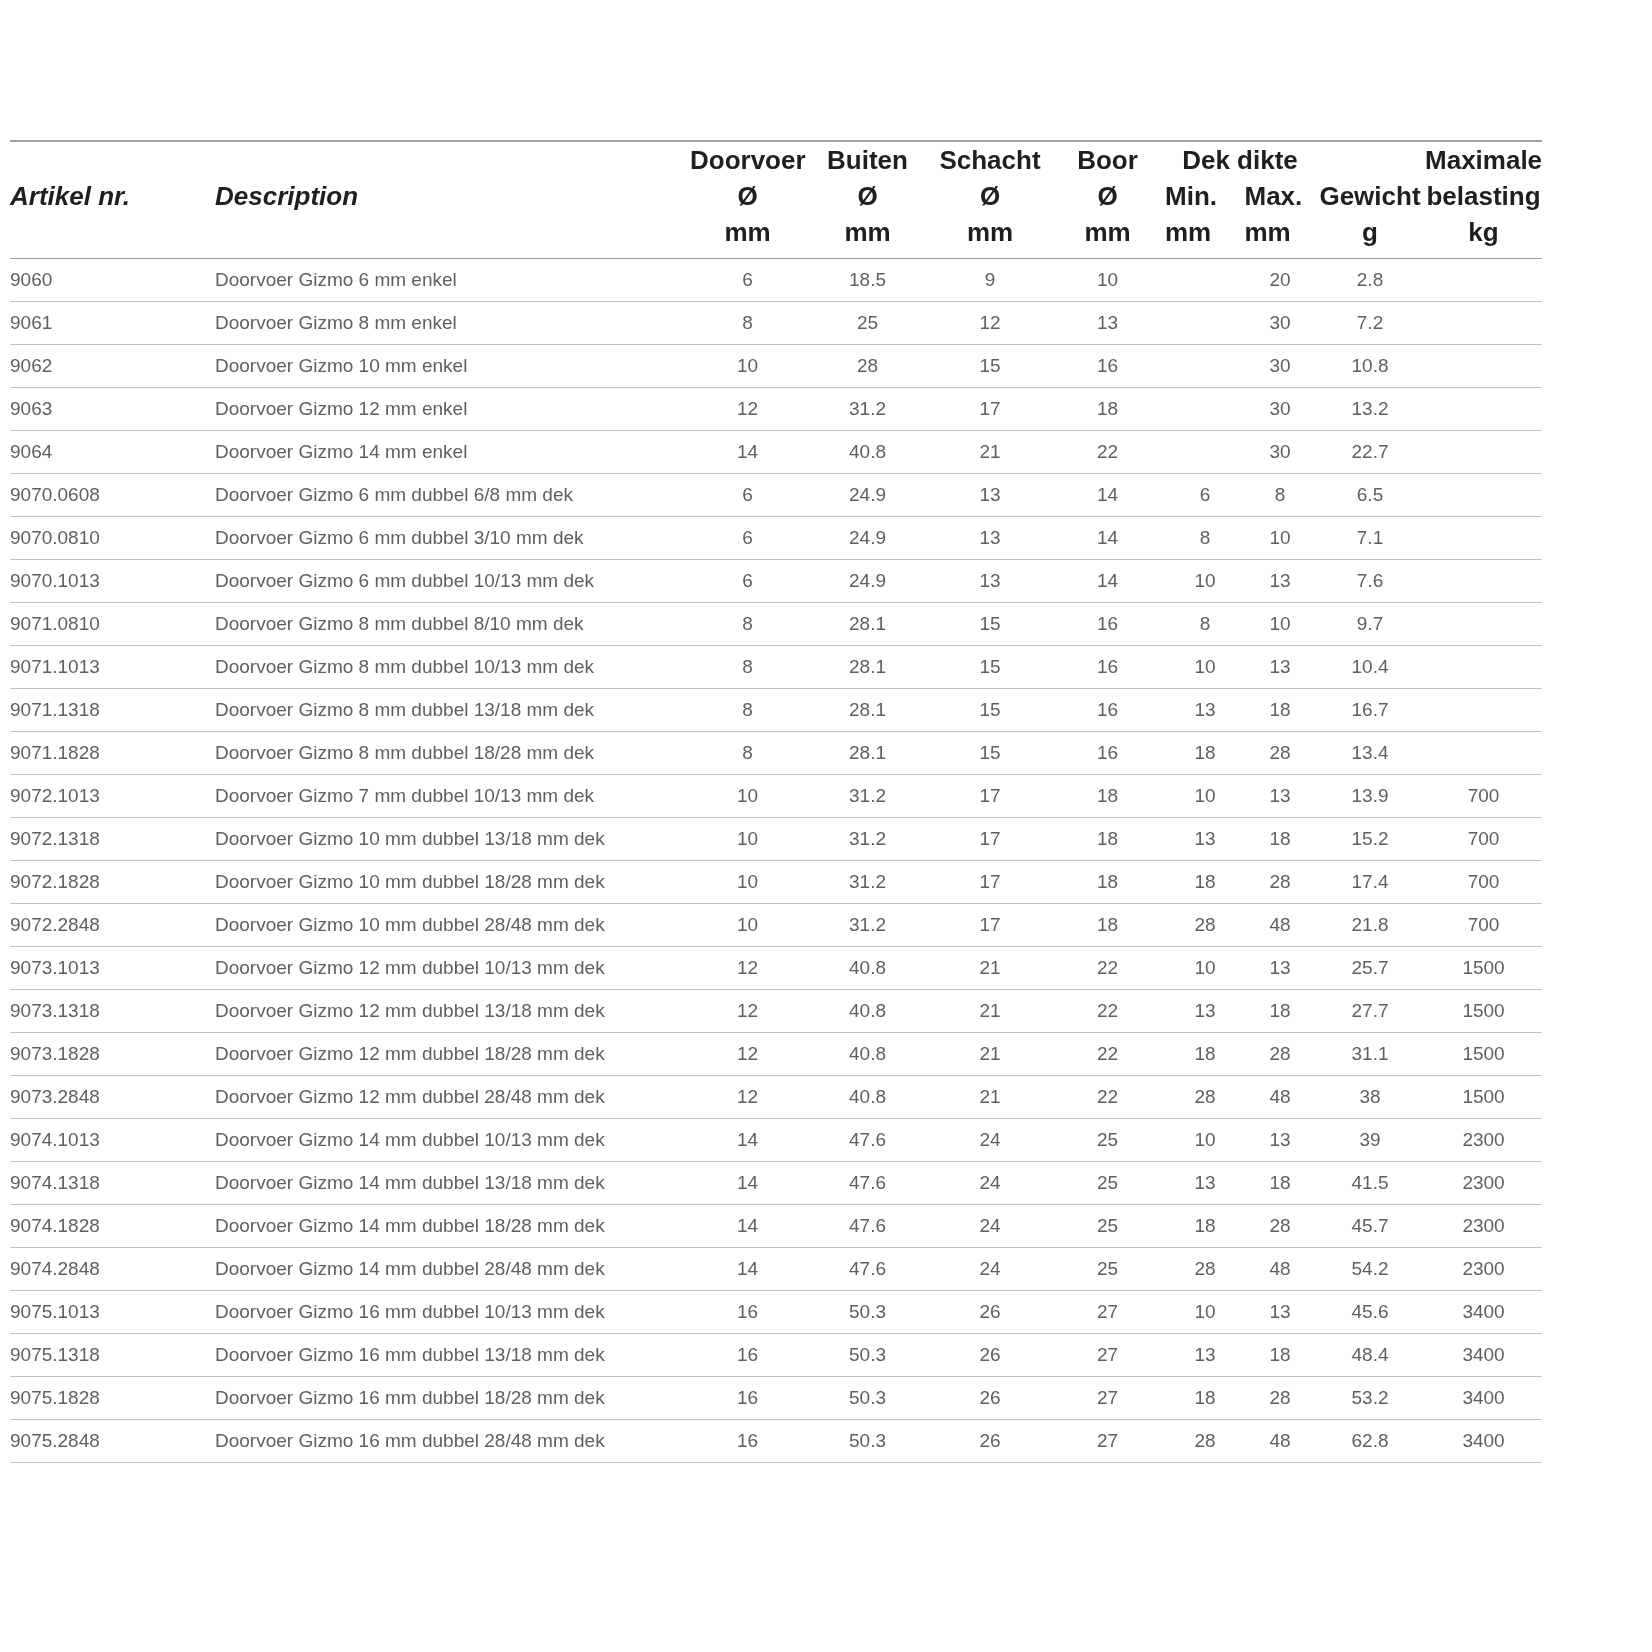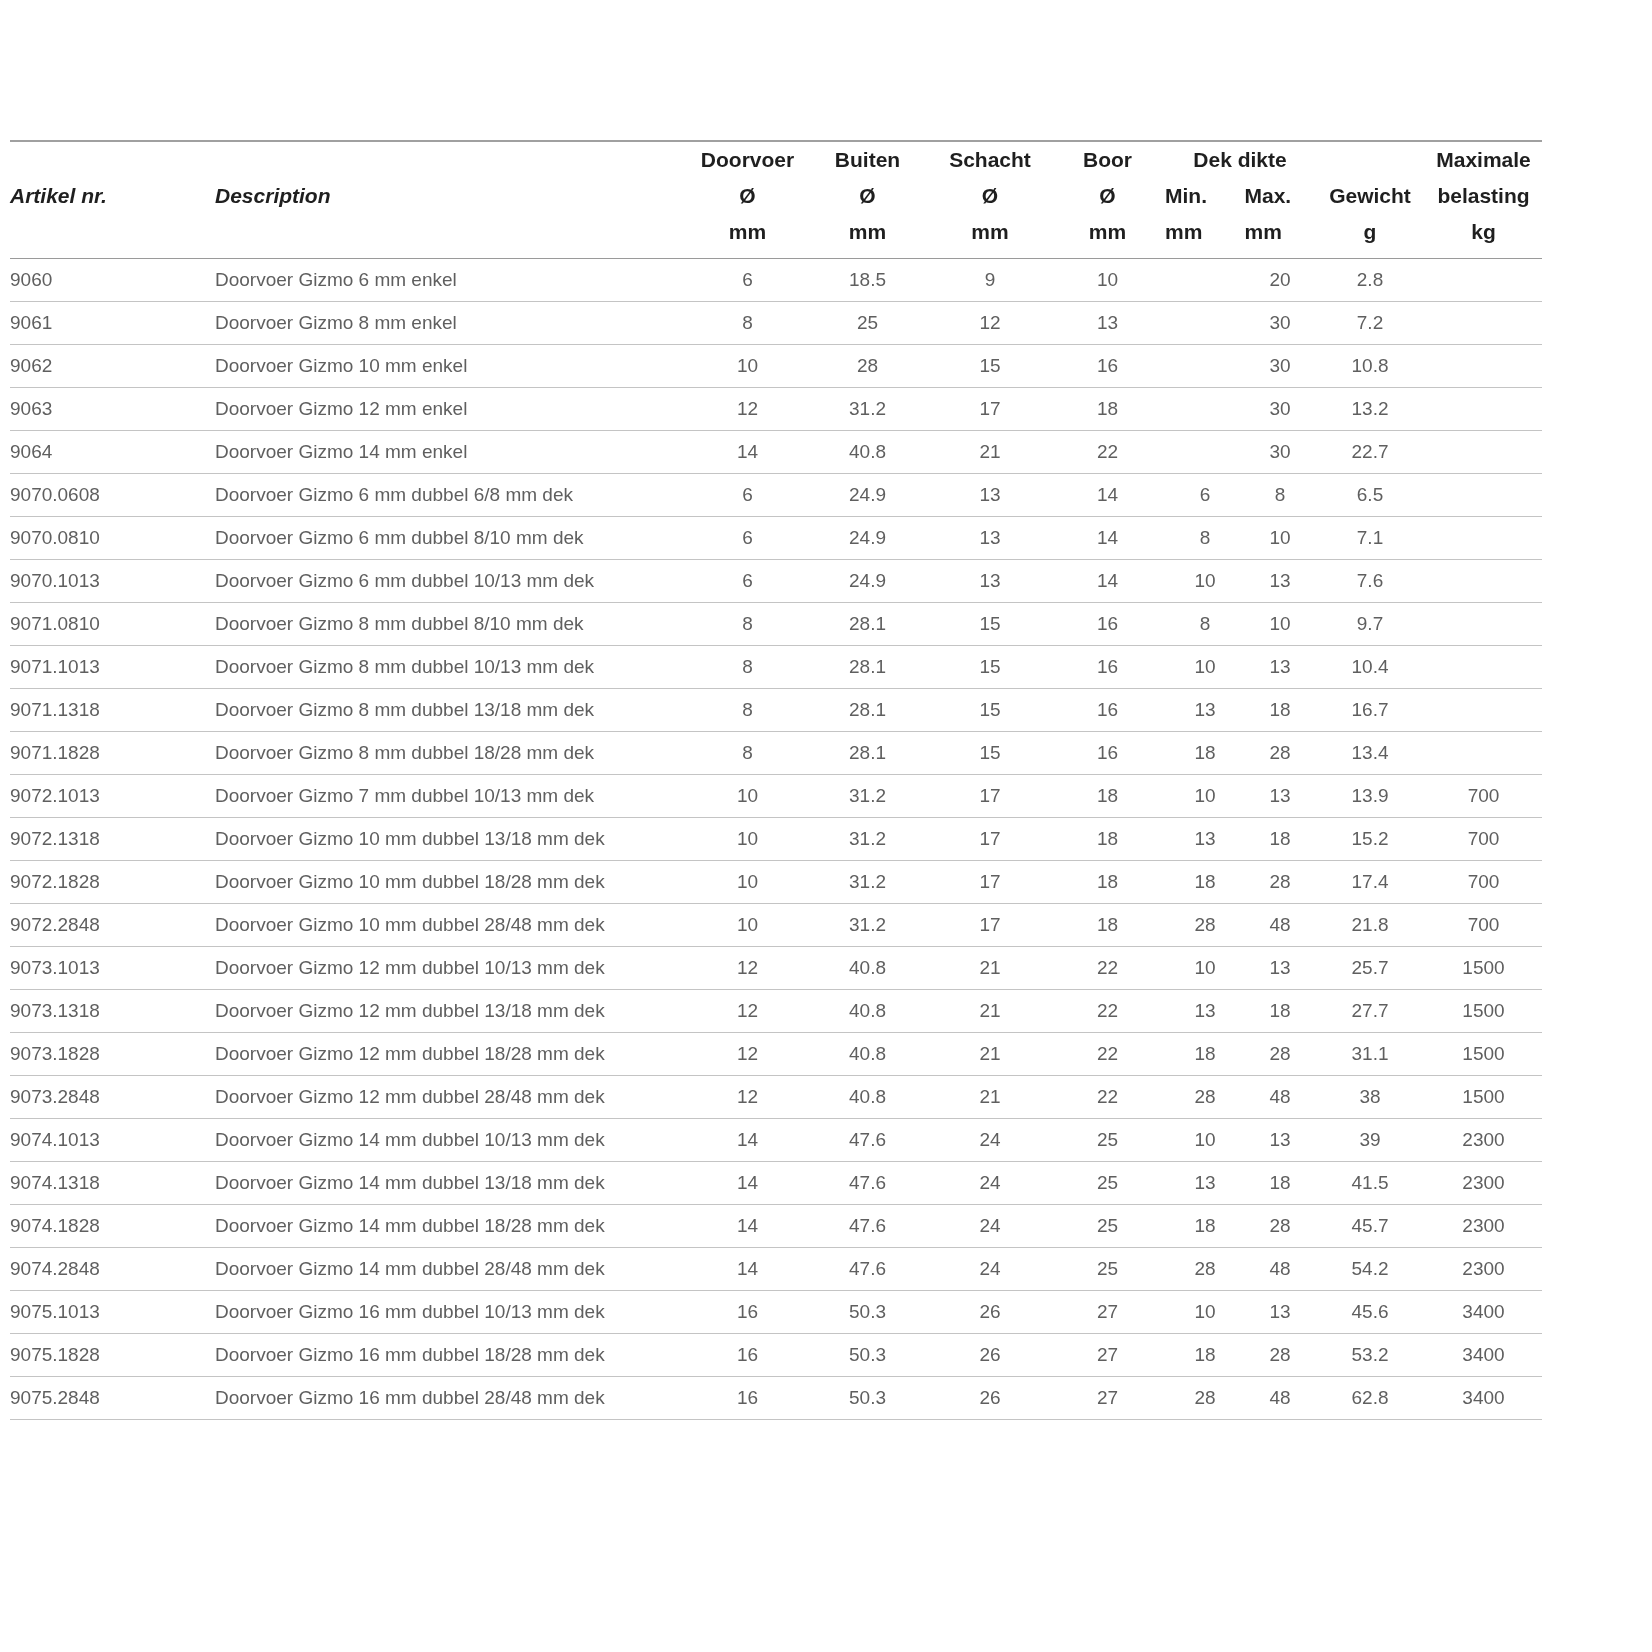--- a/index.html
+++ b/index.html
@@ -33,21 +33,21 @@
   col.c-gewicht   { width: 110px; }
   col.c-belasting { width: 117px; }
 
   thead th {
     font-weight: bold;
     color: #1f1f1f;
     padding: 0 0 8px 0;
     vertical-align: bottom;
     border-top: 2px solid #a0a0a0;
     border-bottom: 1px solid #9a9a9a;
-    font-size: 21px;
+    font-size: 26px;
     text-align: center;
   }
   thead th.left { text-align: left; font-style: italic; }
   .hline {
     height: 36px;
     line-height: 36px;
     display: block;
     white-space: nowrap;
   }
   .hsplit {
@@ -212,21 +212,21 @@
     <td>24.9</td>
     <td>13</td>
     <td>14</td>
     <td>6</td>
     <td>8</td>
     <td>6.5</td>
     <td></td>
   </tr>
         <tr>
     <td class="left">9070.0810</td>
-    <td class="left">Doorvoer Gizmo 6 mm dubbel 8/10 mm dek</td>
+    <td class="left">Doorvoer Gizmo 6 mm dubbel 3/10 mm dek</td>
     <td>6</td>
     <td>24.9</td>
     <td>13</td>
     <td>14</td>
     <td>8</td>
     <td>10</td>
     <td>7.1</td>
     <td></td>
   </tr>
         <tr>
@@ -436,20 +436,32 @@
         <tr>
     <td class="left">9075.1013</td>
     <td class="left">Doorvoer Gizmo 16 mm dubbel 10/13 mm dek</td>
     <td>16</td>
     <td>50.3</td>
     <td>26</td>
     <td>27</td>
     <td>10</td>
     <td>13</td>
     <td>45.6</td>
+    <td>3400</td>
+  </tr>
+        <tr>
+    <td class="left">9075.1318</td>
+    <td class="left">Doorvoer Gizmo 16 mm dubbel 13/18 mm dek</td>
+    <td>16</td>
+    <td>50.3</td>
+    <td>26</td>
+    <td>27</td>
+    <td>13</td>
+    <td>18</td>
+    <td>48.4</td>
     <td>3400</td>
   </tr>
         <tr>
     <td class="left">9075.1828</td>
     <td class="left">Doorvoer Gizmo 16 mm dubbel 18/28 mm dek</td>
     <td>16</td>
     <td>50.3</td>
     <td>26</td>
     <td>27</td>
     <td>18</td>

